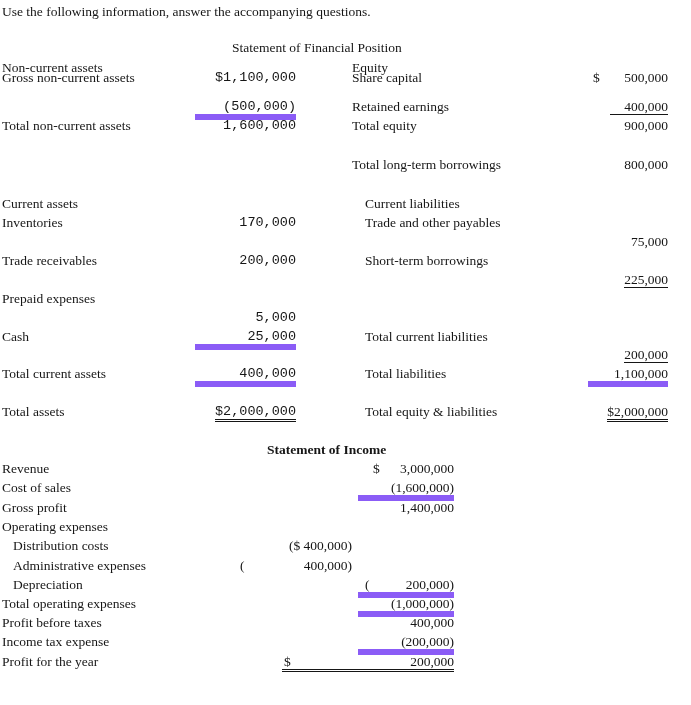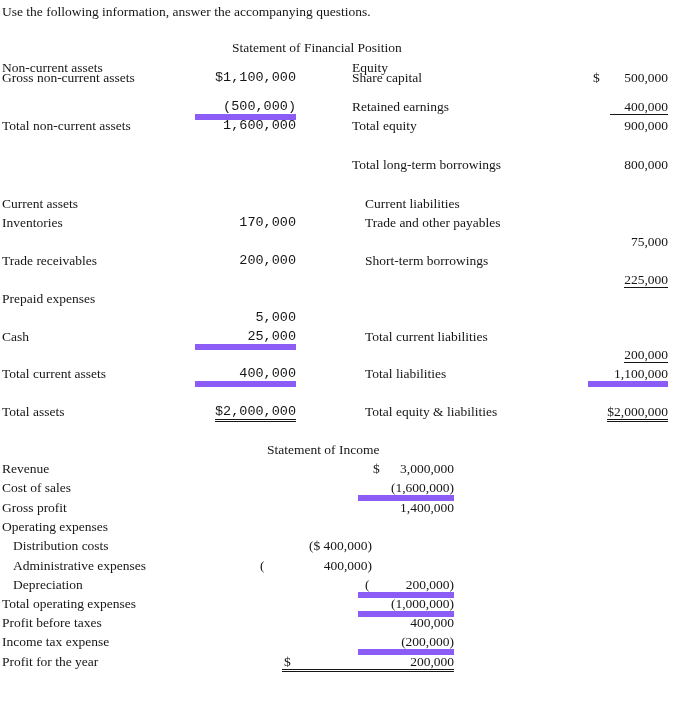--- a/index.html
+++ b/index.html
@@ -9,21 +9,21 @@
     font-size:13.5px;color:#161616;
   }
   .abs{position:absolute;white-space:nowrap;}
   .line{position:absolute;left:0;width:691px;height:17px;line-height:15px;white-space:nowrap;}
   .ll{position:absolute;left:2px;}
   .ll.ind{left:13px;}
   .lv{position:absolute;left:195px;width:101px;text-align:right;font-family:Liberation Mono, monospace;}
   .rl{position:absolute;left:352px;}
   .rl2{position:absolute;left:365px;font-family:Liberation Serif, serif;}
   .rv{position:absolute;left:588px;width:80px;text-align:right;}
-  .mv{position:absolute;left:260px;width:112px;text-align:right;}
+  .mv{position:absolute;left:240px;width:112px;text-align:right;}
   .iv{position:absolute;left:358px;width:96px;text-align:right;}
   .pv{position:absolute;left:282px;width:172px;text-align:right;}
   .flex{display:flex;justify-content:space-between;}
   .ub{border-bottom:6px solid #8b5cf6;}          
   .u{border-bottom:1px solid #161616;}           
   .upad{border-bottom:1px solid #161616;padding-left:14px;display:inline-block;}
   .uu{border-bottom:3px double #161616;}         
   .ml2{margin-left:2px;} .ml5{margin-left:5px;} .ml7{margin-left:7px;} .ml15{margin-left:15px;}
 </style>
 </head>
@@ -116,21 +116,21 @@
   <span class="rv ub">1,100,000</span>
 </div>
 
 <div class="line" style="top:404px">
   <span class="ll">Total assets</span>
   <span class="lv"><span class="uu">$2,000,000</span></span>
   <span class="rl2">Total equity &amp; liabilities</span>
   <span class="rv"><span class="uu">$2,000,000</span></span>
 </div>
 
-<div class="abs" style="left:267px;top:442px;">Statement of Income</div>
+<div class="abs" style="left:267px;top:442px;font-weight:bold;">Statement of Income</div>
 
 <div class="line" style="top:461px">
   <span class="ll">Revenue</span>
   <span class="iv flex">
       <span class="ml15">$</span>
       <span>3,000,000</span>
     </span>
 </div>
 
 <div class="line" style="top:480px">

